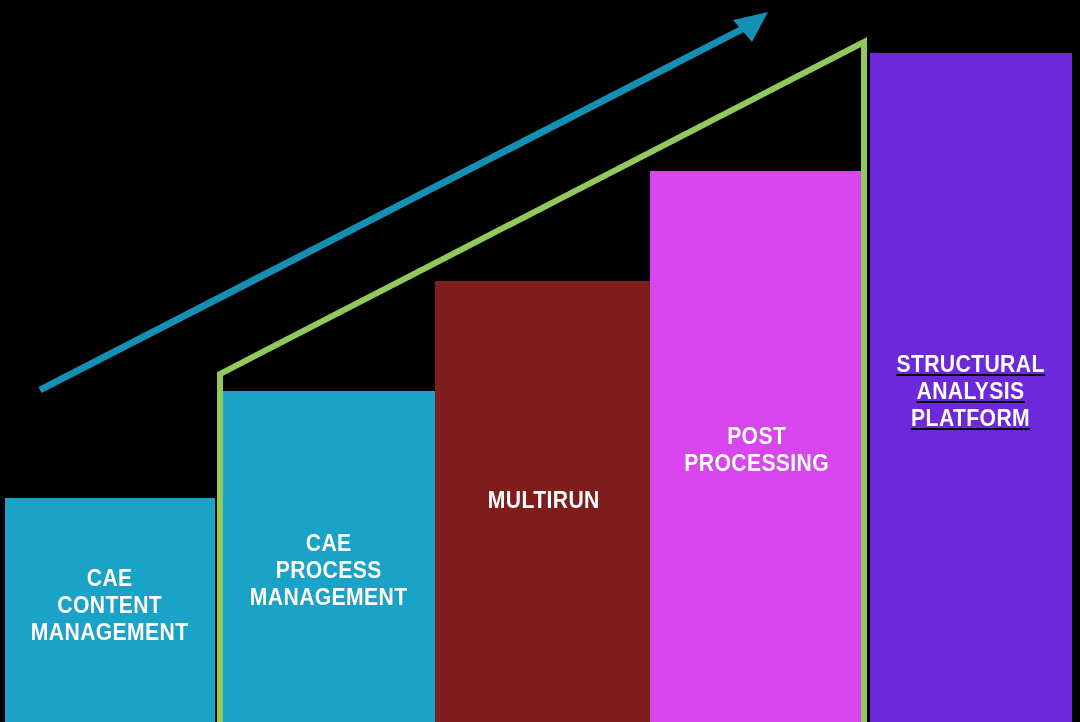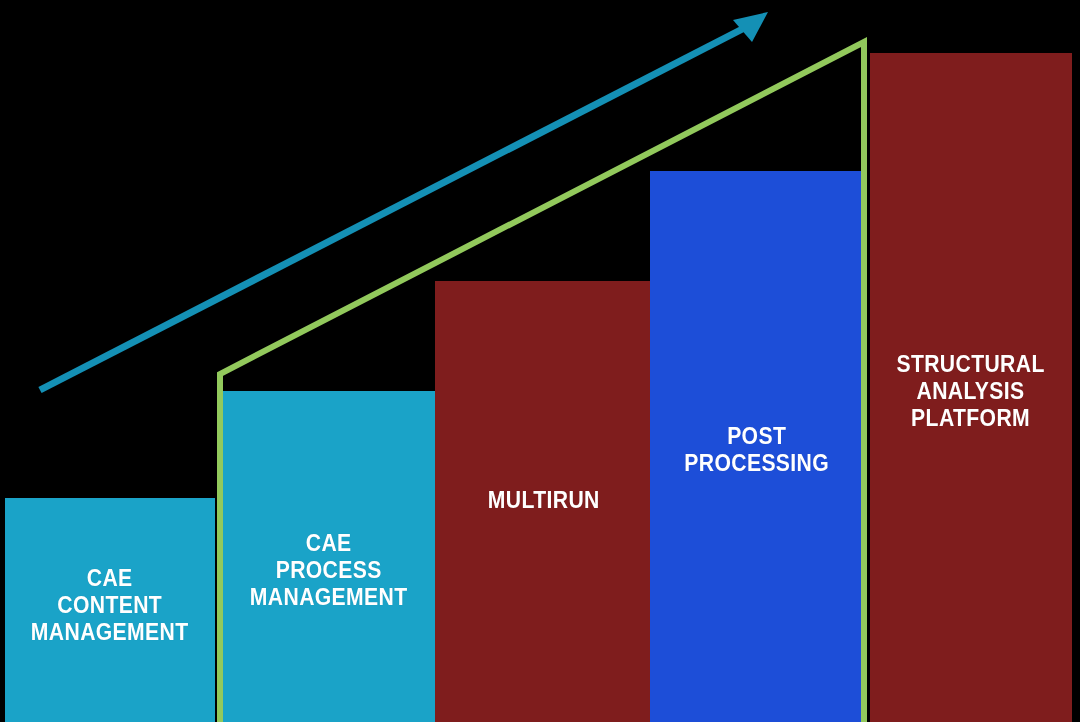--- a/index.html
+++ b/index.html
@@ -61,26 +61,26 @@
   <div class="bar" style="left: 222px; top: 391px; width: 213px; height: 331px; background: rgb(26, 163, 200);">
     <div class="bar-label" style="color: rgb(255, 255, 255); font-size: 23px; margin-top: 139px;">CAE
 PROCESS
 MANAGEMENT</div>
   </div>
 
   <div class="bar" style="left: 435px; top: 281px; width: 217px; height: 441px; background: #7f1d1d;">
     <div class="bar-label" style="color: rgb(255, 255, 255); font-size: 23px; margin-top: 206px;">MULTIRUN</div>
   </div>
 
-  <div class="bar" style="left: 650px; top: 171px; width: 213px; height: 551px; background: #1d4ed8;">
+  <div class="bar" style="left: 650px; top: 171px; width: 213px; height: 551px; background: #d946ef;">
     <div class="bar-label" style="color: rgb(255, 255, 255); font-size: 23px; margin-top: 252px;">POST
 PROCESSING</div>
   </div>
 
-  <div class="bar" style="left: 870px; top: 53px; width: 202px; height: 669px; background: #7f1d1d;">
+  <div class="bar" style="left: 870px; top: 53px; width: 202px; height: 669px; background: #6d28d9; text-decoration: underline;">
     <div class="bar-label" style="color: rgb(255, 255, 255); font-size: 23px; margin-top: 298px;">STRUCTURAL
 ANALYSIS
 PLATFORM</div>
   </div>
 
   <svg id="overlay-svg" viewBox="0 0 1080 722">
     <polyline id="growth-line" fill="none" stroke-linejoin="miter" stroke-linecap="butt" points="220,722 220,374 864,42 864,722" stroke="#92C95C" stroke-width="6"></polyline>
     <line id="arrow-shaft" stroke-linecap="butt" x1="40" y1="390" x2="756" y2="22" stroke="#1490B5" stroke-width="7"></line>
     <polygon id="arrow-head" points="768,12 733,20 752,42" fill="#1490B5"></polygon>
   </svg>

